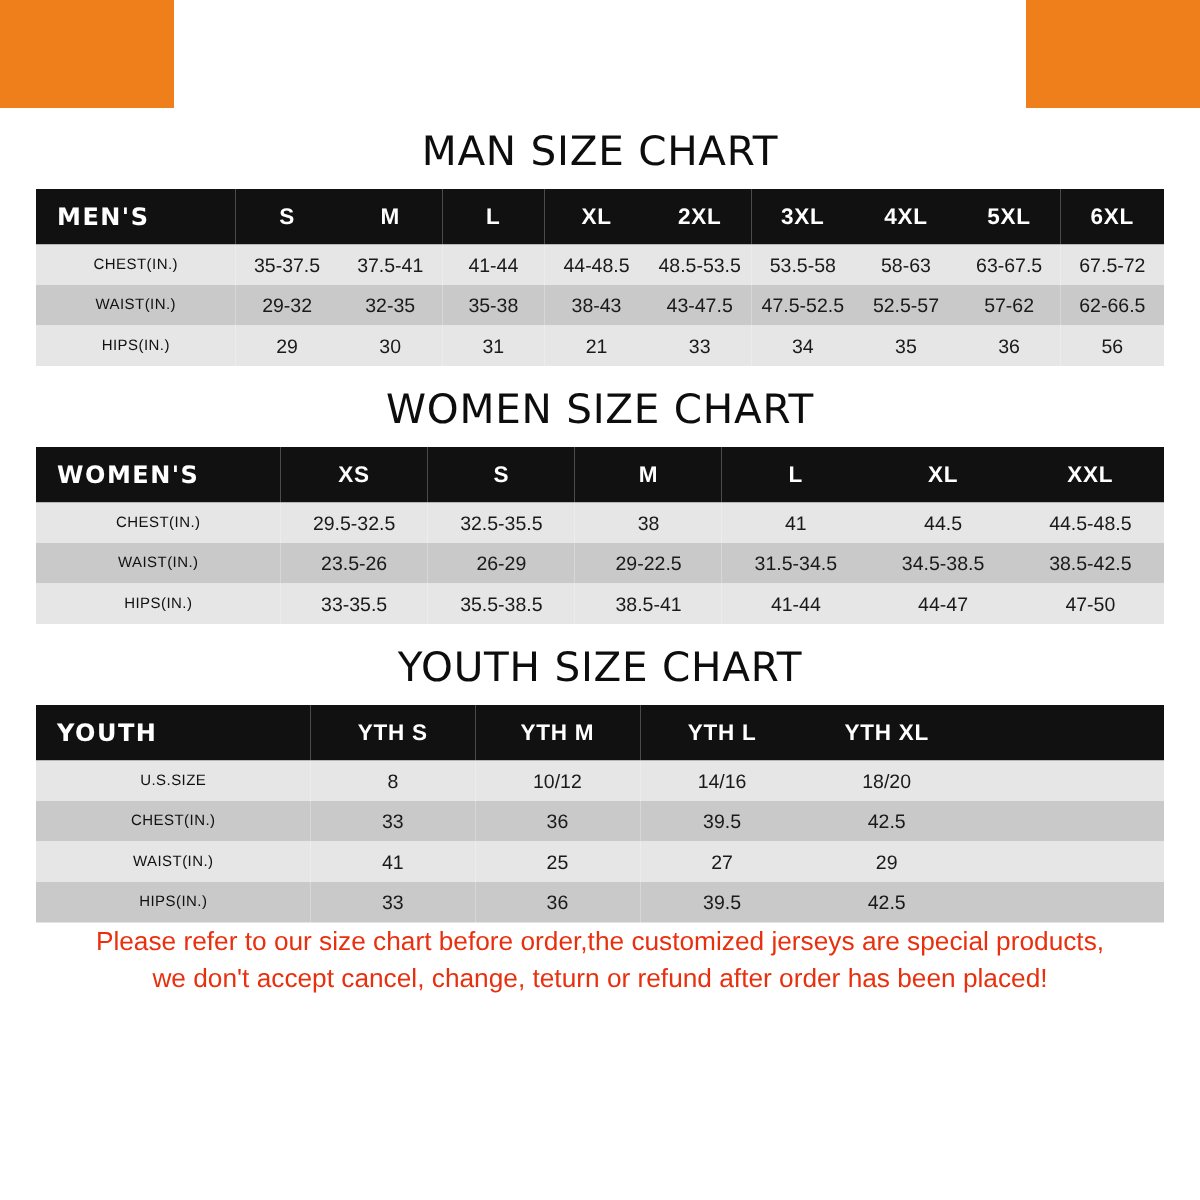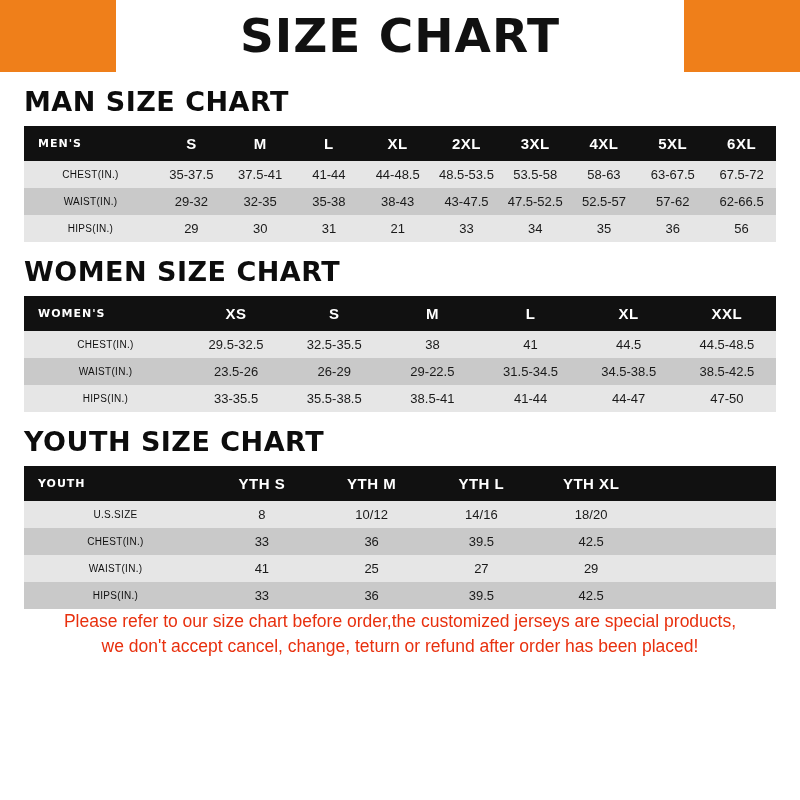--- a/index.html
+++ b/index.html
@@ -47,22 +47,23 @@
     letter-spacing: 1px;
     color: #111111;
     text-align: center;
     line-height: 72px;
   }
   .content {
     padding: 0 24px;
     box-sizing: border-box;
   }
   .section-title {
+    text-align: center;
     font-family: "DejaVu Sans", sans-serif;
-    font-weight: bold;
+    font-weight: normal;
     font-size: 27px;
     color: #0d0d0d;
     letter-spacing: 0.5px;
     margin: 14px 0 9px 0;
   }
   table.size-table {
     width: 100%;
     border-collapse: collapse;
     table-layout: fixed;
   }
@@ -78,21 +79,21 @@
   table.size-table thead th {
     background: #111111;
     color: #ffffff;
     font-size: 15px;
     font-weight: bold;
     padding: 9px 1px;
     letter-spacing: 0.5px;
   }
   table.size-table thead th.corner {
     font-family: "DejaVu Sans", sans-serif;
-    font-size: 11px;
+    font-size: 16px;
     letter-spacing: 1px;
     text-align: left;
     padding-left: 14px;
   }
   table.size-table tbody tr.light td { background: #e6e6e6; }
   table.size-table tbody tr.dark td { background: #c9c9c9; }
   table.size-table tbody td.rowhead {
     font-size: 10px;
     letter-spacing: 0.3px;
     color: #111111;
@@ -108,21 +109,20 @@
   }
 </style>
 </head>
 <body>
 
 <div class="page">
 
   <div class="banner">
     <div class="banner-left"></div>
     <div class="banner-right"></div>
-    <div class="banner-title">SIZE CHART</div>
   </div>
 
   <div class="content">
 
     <div class="section-title">MAN SIZE CHART</div>
     <table class="size-table">
       <thead>
         <tr>
           <th class="corner" style="width:118px">MEN'S</th>
           <th>S</th>

